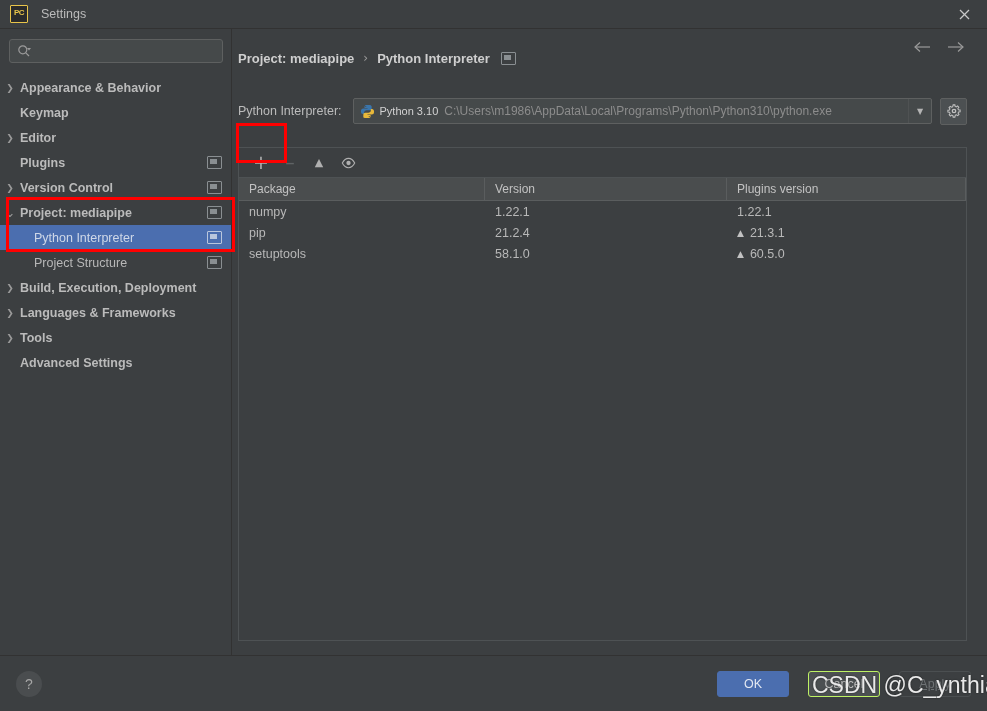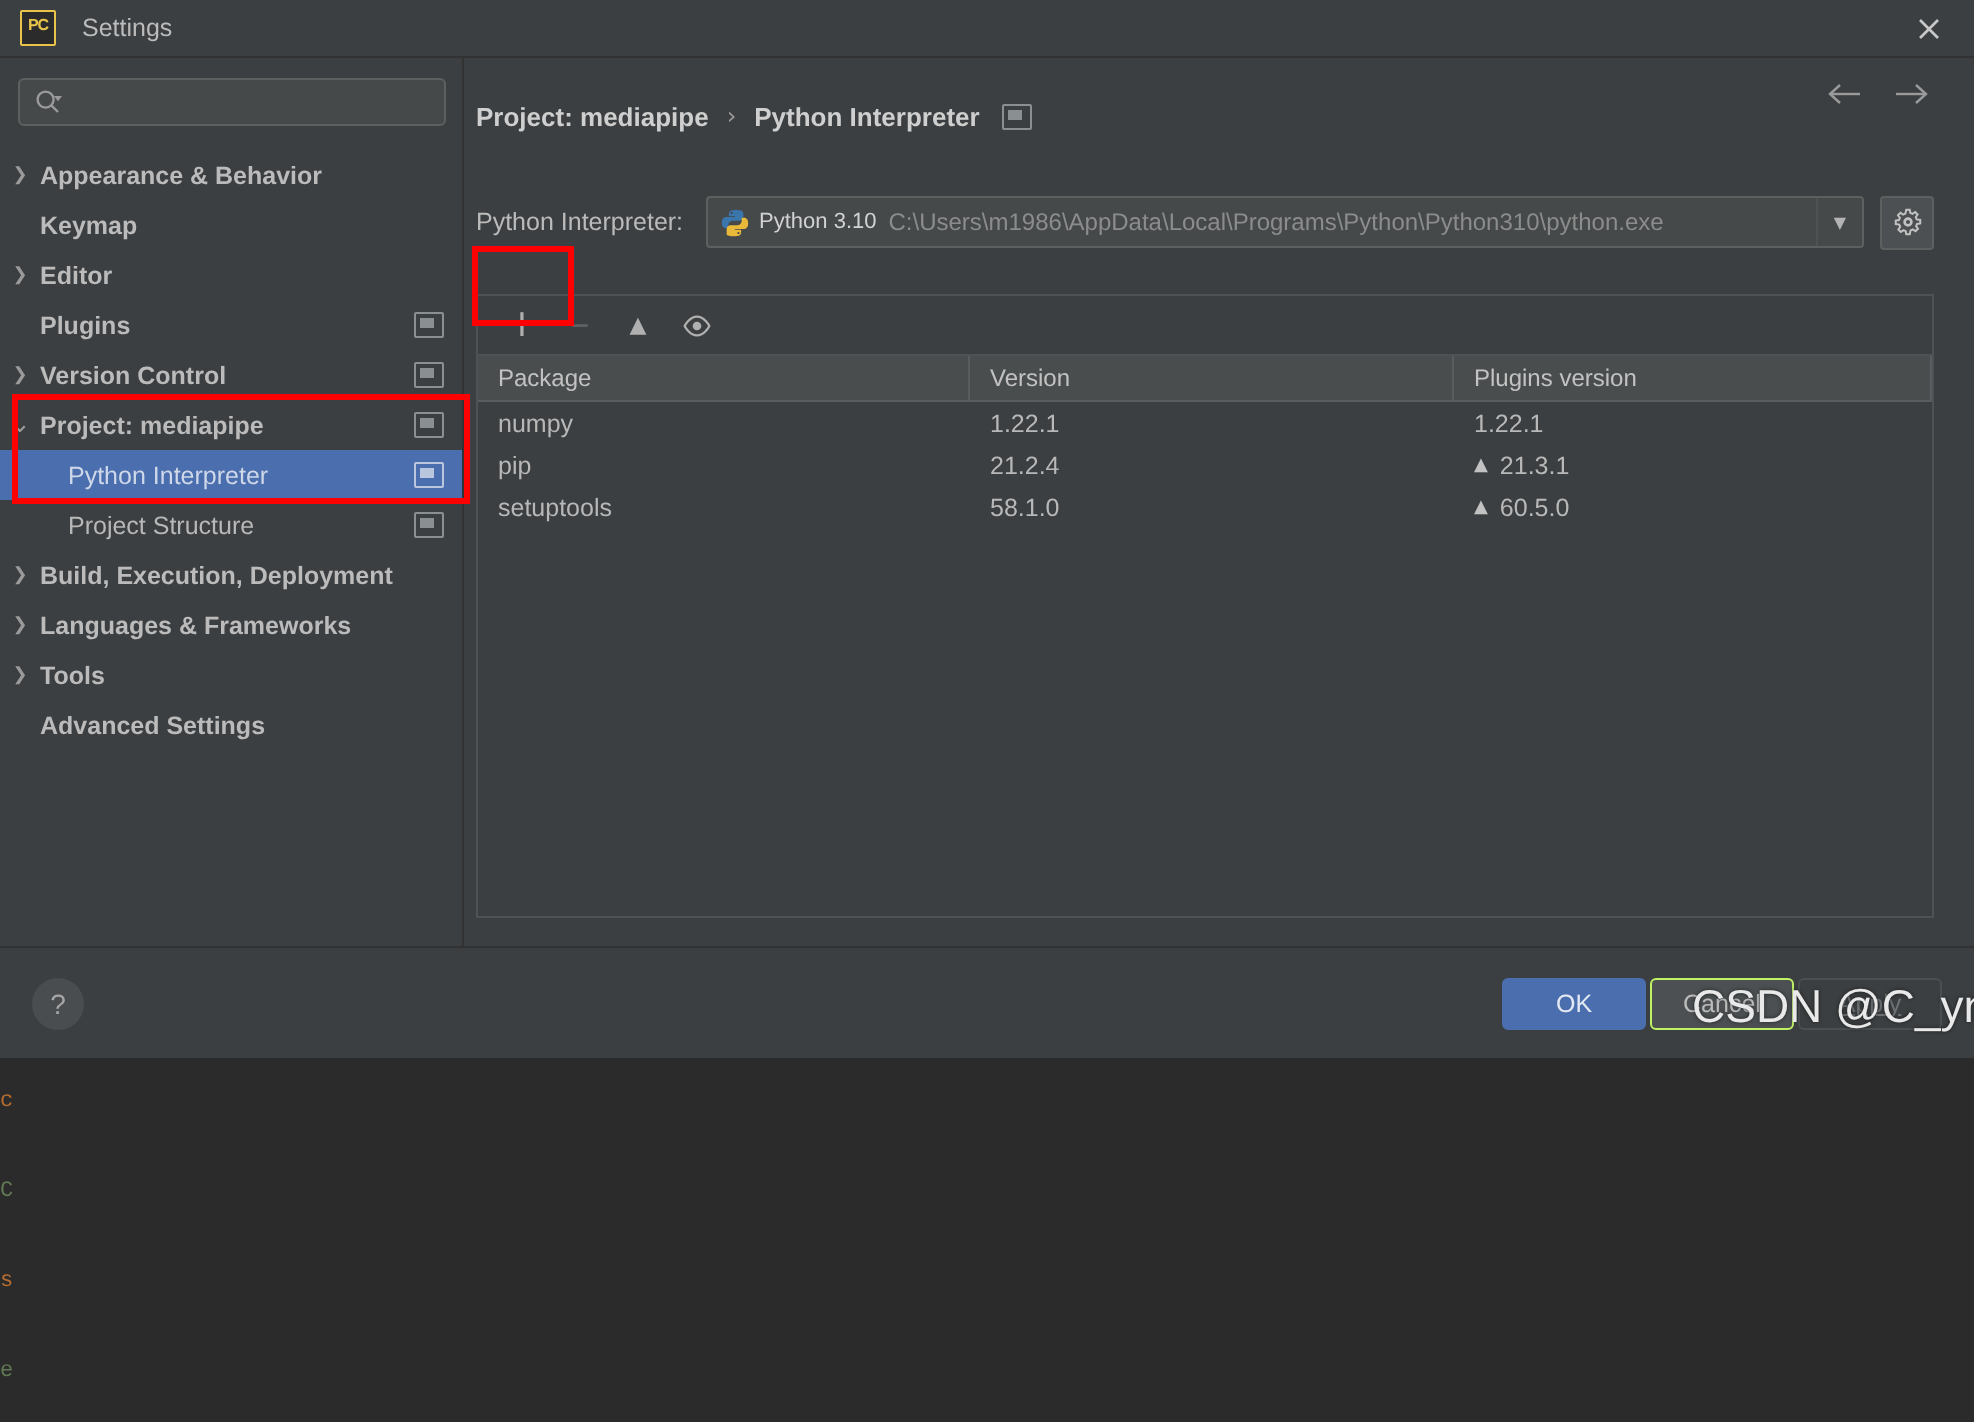--- a/index.html
+++ b/index.html
@@ -25,21 +25,21 @@
     line-height: 17px;
     overflow: hidden;
     white-space: pre;
     opacity: .85;
   }
   #bg-editor-strip span { display: block; }
 
   
   #settings-dialog {
     position: absolute; left: 0; top: 0;
-    width: 987px; height: 529px;
+    width: 987px; height: 711px;
     background: #ffffff;
     display: flex; flex-direction: column;
   }
 
   
   .titlebar {
     height: 28px; flex: 0 0 28px;
     background: #3c3f41;
     display: flex; align-items: center;
     padding-left: 10px;
@@ -276,21 +276,21 @@
     position: relative;
   }
   .help-btn {
     width: 26px; height: 26px; border-radius: 50%;
     background: #4a4d4f;
     color: #a6a6a6; font-size: 14px;
     display: flex; align-items: center; justify-content: center;
   }
   .footer-actions {
     margin-left: auto;
-    display: flex; align-items: center; gap: 2px;
+    display: flex; align-items: center; gap: 19px;
     position: relative;
     text-align: right;
   }
   .btn {
     min-width: 72px; height: 26px;
     border-radius: 3px;
     font-size: 12.5px;
     display: flex; align-items: center; justify-content: center;
     padding: 0 12px;
     box-sizing: border-box;

